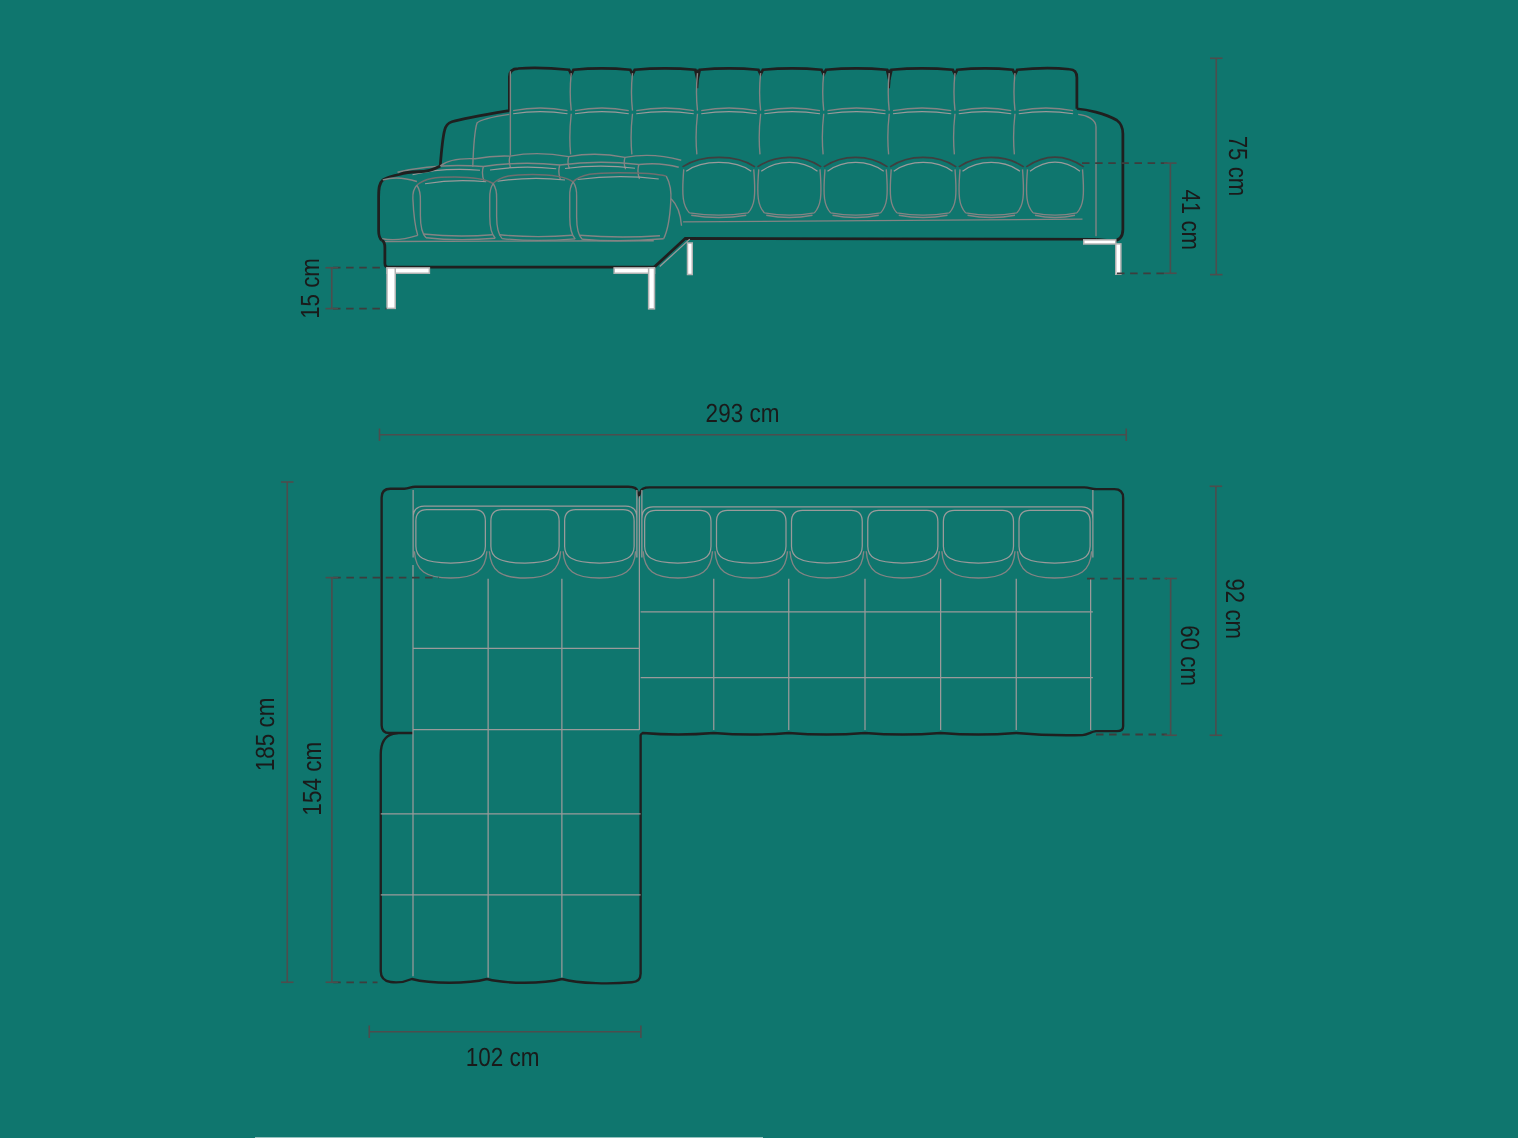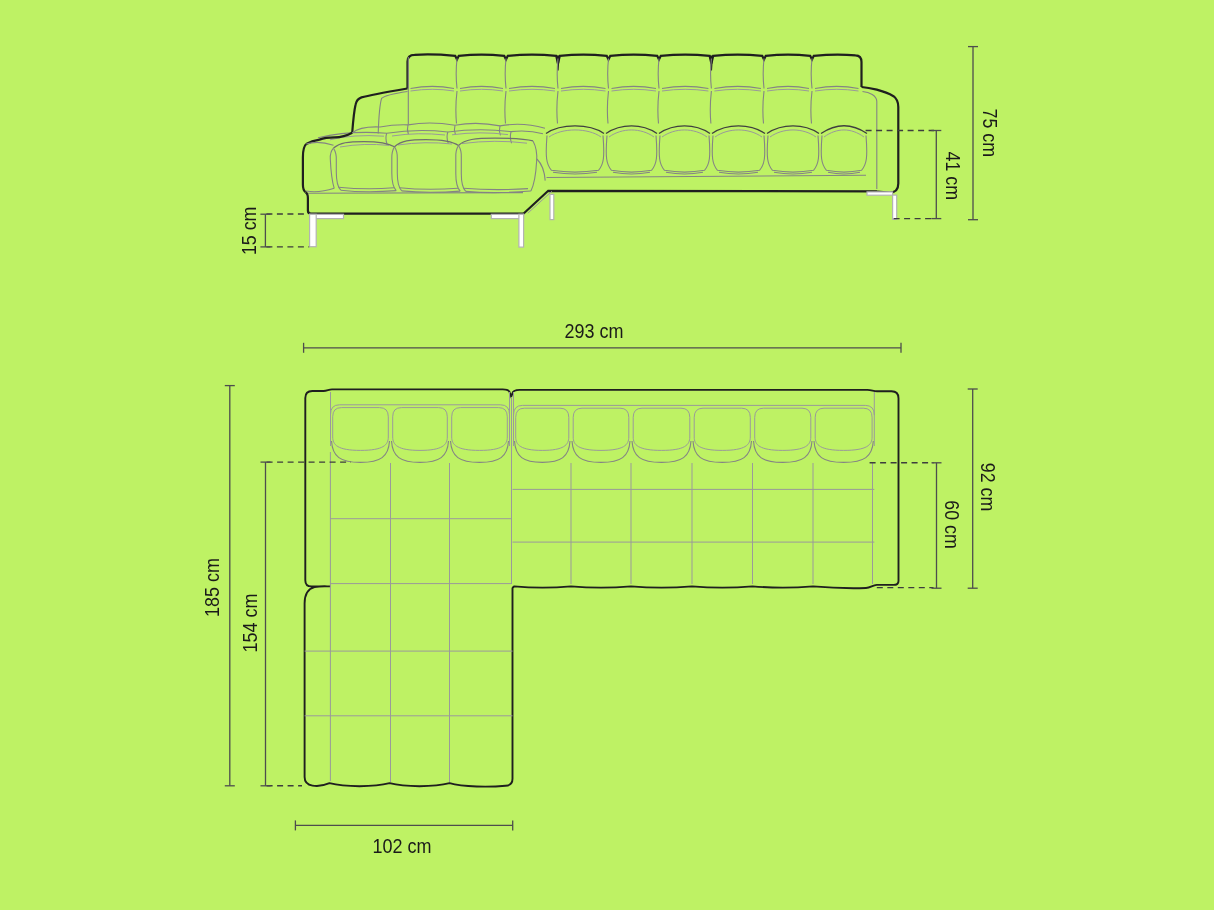--- a/index.html
+++ b/index.html
@@ -1,16 +1,16 @@
 <!DOCTYPE html>
 <html><head>
 <meta charset="utf-8">
 <style>
   html,body{margin:0;padding:0;background:#ffffff;}
-  .wrap{width:1214px;height:910px;position:relative;background:#bef264;overflow:hidden;}
+  .wrap{width:1214px;height:910px;position:relative;background:#0f766e;overflow:hidden;}
   svg{display:block;}
   text{font-family:"Liberation Sans", sans-serif;fill:#1a1a1a;}
 </style>
 </head>
 <body>
 <div class="wrap">
 <svg width="1214" height="910" viewBox="0 0 1214 910" fill="none">
 
 <g>
 

